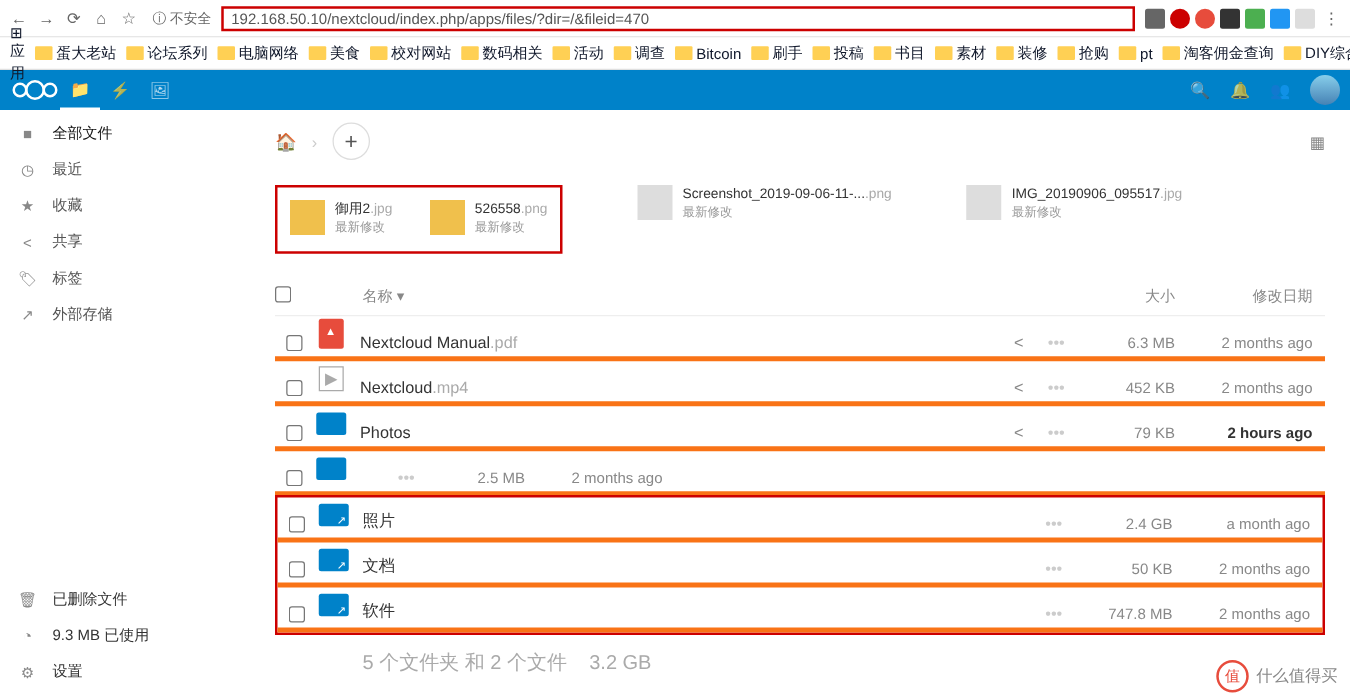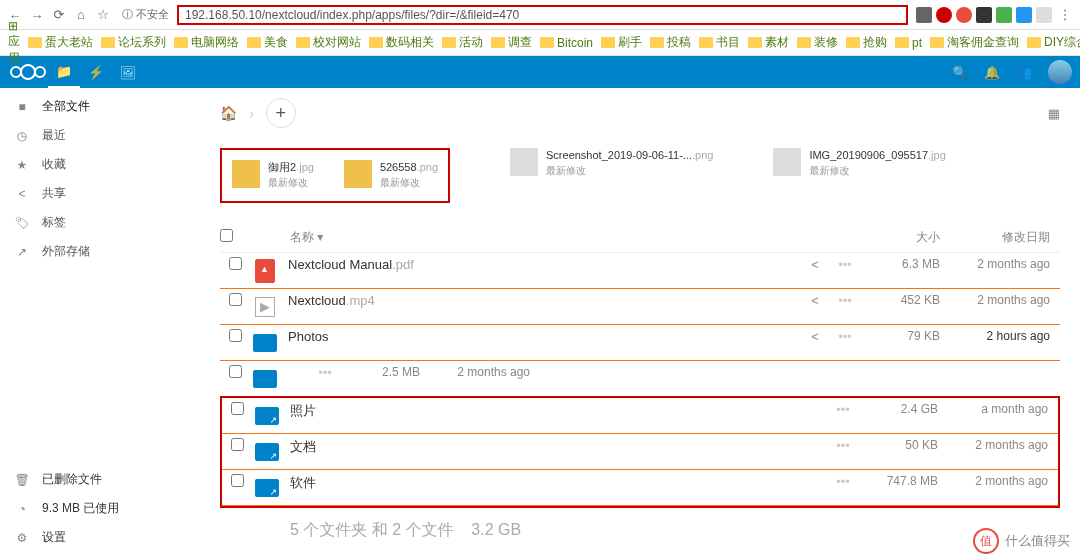--- a/index.html
+++ b/index.html
@@ -3,21 +3,21 @@
 <meta charset="utf-8">
 <style>
 *{margin:0;padding:0;box-sizing:border-box;font-family:-apple-system,BlinkMacSystemFont,"Segoe UI",Arial,sans-serif}
 body{background:#fff;font-size:13px;color:#333;overflow:hidden}
 .browser-bar{height:30px;background:#fff;border-bottom:1px solid #e0e0e0;display:flex;align-items:center;padding:0 6px;gap:4px}
 .browser-bar .nav-btn{width:18px;height:18px;display:flex;align-items:center;justify-content:center;color:#666;cursor:pointer}
 .url-security{color:#666;font-size:11px;margin-left:6px;display:flex;align-items:center;gap:3px}
 .url-box{flex:1;border:2px solid #c00;padding:1px 6px;font-size:12px;color:#555;margin:0 4px}
 .ext-icons{display:flex;gap:4px;align-items:center}
 .ext-icon{width:16px;height:16px;border-radius:2px}
-.bookmarks-bar{height:26px;background:#fff;border-bottom:1px solid #e0e0e0;display:flex;align-items:center;padding:0 8px;gap:8px;font-size:12px;color:#4d7c0f}
+.bookmarks-bar{height:26px;background:#fff;border-bottom:1px solid #e0e0e0;display:flex;align-items:center;padding:0 8px;gap:8px;font-size:12px;color:#0f172a}
 .bm{display:flex;align-items:center;gap:3px;white-space:nowrap}
 .bm .folder{width:14px;height:11px;background:#ffd054;border-radius:1px}
 .header{height:32px;background:#0082c9;display:flex;align-items:center;padding:0 8px;color:#fff}
 .logo{width:40px;height:20px;display:flex;align-items:center}
 .logo svg{fill:none;stroke:#fff;stroke-width:2}
 .hdr-icon{width:32px;height:32px;display:flex;align-items:center;justify-content:center;color:rgba(255,255,255,0.7);cursor:pointer}
 .hdr-icon.active{border-bottom:2px solid #fff;color:#fff}
 .hdr-right{margin-left:auto;display:flex;align-items:center}
 .avatar{width:24px;height:24px;border-radius:50%;background:linear-gradient(#87ceeb,#4682b4);margin-left:8px}
 .main{display:flex;height:calc(100vh - 88px)}
@@ -35,21 +35,21 @@
 .recent-box{border:2px solid #c00;padding:10px;display:flex;gap:30px}
 .recent-item{display:flex;gap:8px}
 .recent-thumb{width:28px;height:28px}
 .recent-txt{font-size:11px;color:#333;line-height:1.4}
 .recent-txt .sub{color:#999;font-size:10px}
 .list-header{display:flex;padding:6px 0;border-bottom:1px solid #eee;color:#888;font-size:12px}
 .list-header .chk{width:30px}
 .list-header .nm{flex:1;padding-left:40px}
 .list-header .sz{width:80px;text-align:right}
 .list-header .dt{width:120px;text-align:right;padding-right:10px}
-.file-row{display:flex;align-items:flex-start;padding:4px 0;height:36px;border-bottom:1px solid #f97316}
+.file-row{display:flex;align-items:flex-end;padding:4px 0;height:36px;border-bottom:4px solid #f97316}
 .file-row .chk{width:30px;display:flex;justify-content:center}
 .file-row .chk input{width:13px;height:13px}
 .file-row .icon{width:30px;height:28px;display:flex;align-items:center;justify-content:center}
 .file-row .name{flex:1;padding-left:8px;font-size:13px}
 .file-row .name .ext{color:#aaa}
 .file-row .act{width:30px;color:#ccc;text-align:center}
 .file-row .sz{width:80px;text-align:right;color:#888;font-size:12px}
 .file-row .dt{width:120px;text-align:right;padding-right:10px;color:#888;font-size:12px}
 .shared-rows{border:2px solid #c00;margin-top:-1px}
 .folder-ico{width:24px;height:18px;background:#0082c9;border-radius:2px;position:relative}
@@ -220,21 +220,21 @@
           <div class="chk">
             <input type="checkbox" style="">
           </div>
           <div class="icon">
             <div class="folder-ico"></div>
           </div>
           <div class="name" style="font-weight:400">Photos<span class="ext"></span></div>
           <div class="act"><span style="color:#888">&lt;</span></div>
           <div class="act">•••</div>
           <div class="sz">79 KB</div>
-          <div class="dt" style="color:#333;font-weight:400">2 hours ago</div>
+          <div class="dt" style="color:#333;font-weight:700">2 hours ago</div>
         </div>
         <div class="file-row">
           <div class="chk">
             <input type="checkbox" style="">
           </div>
           <div class="icon">
             <div class="folder-ico"></div>
           </div>
           <div class="act"></div>
           <div class="act">•••</div>

